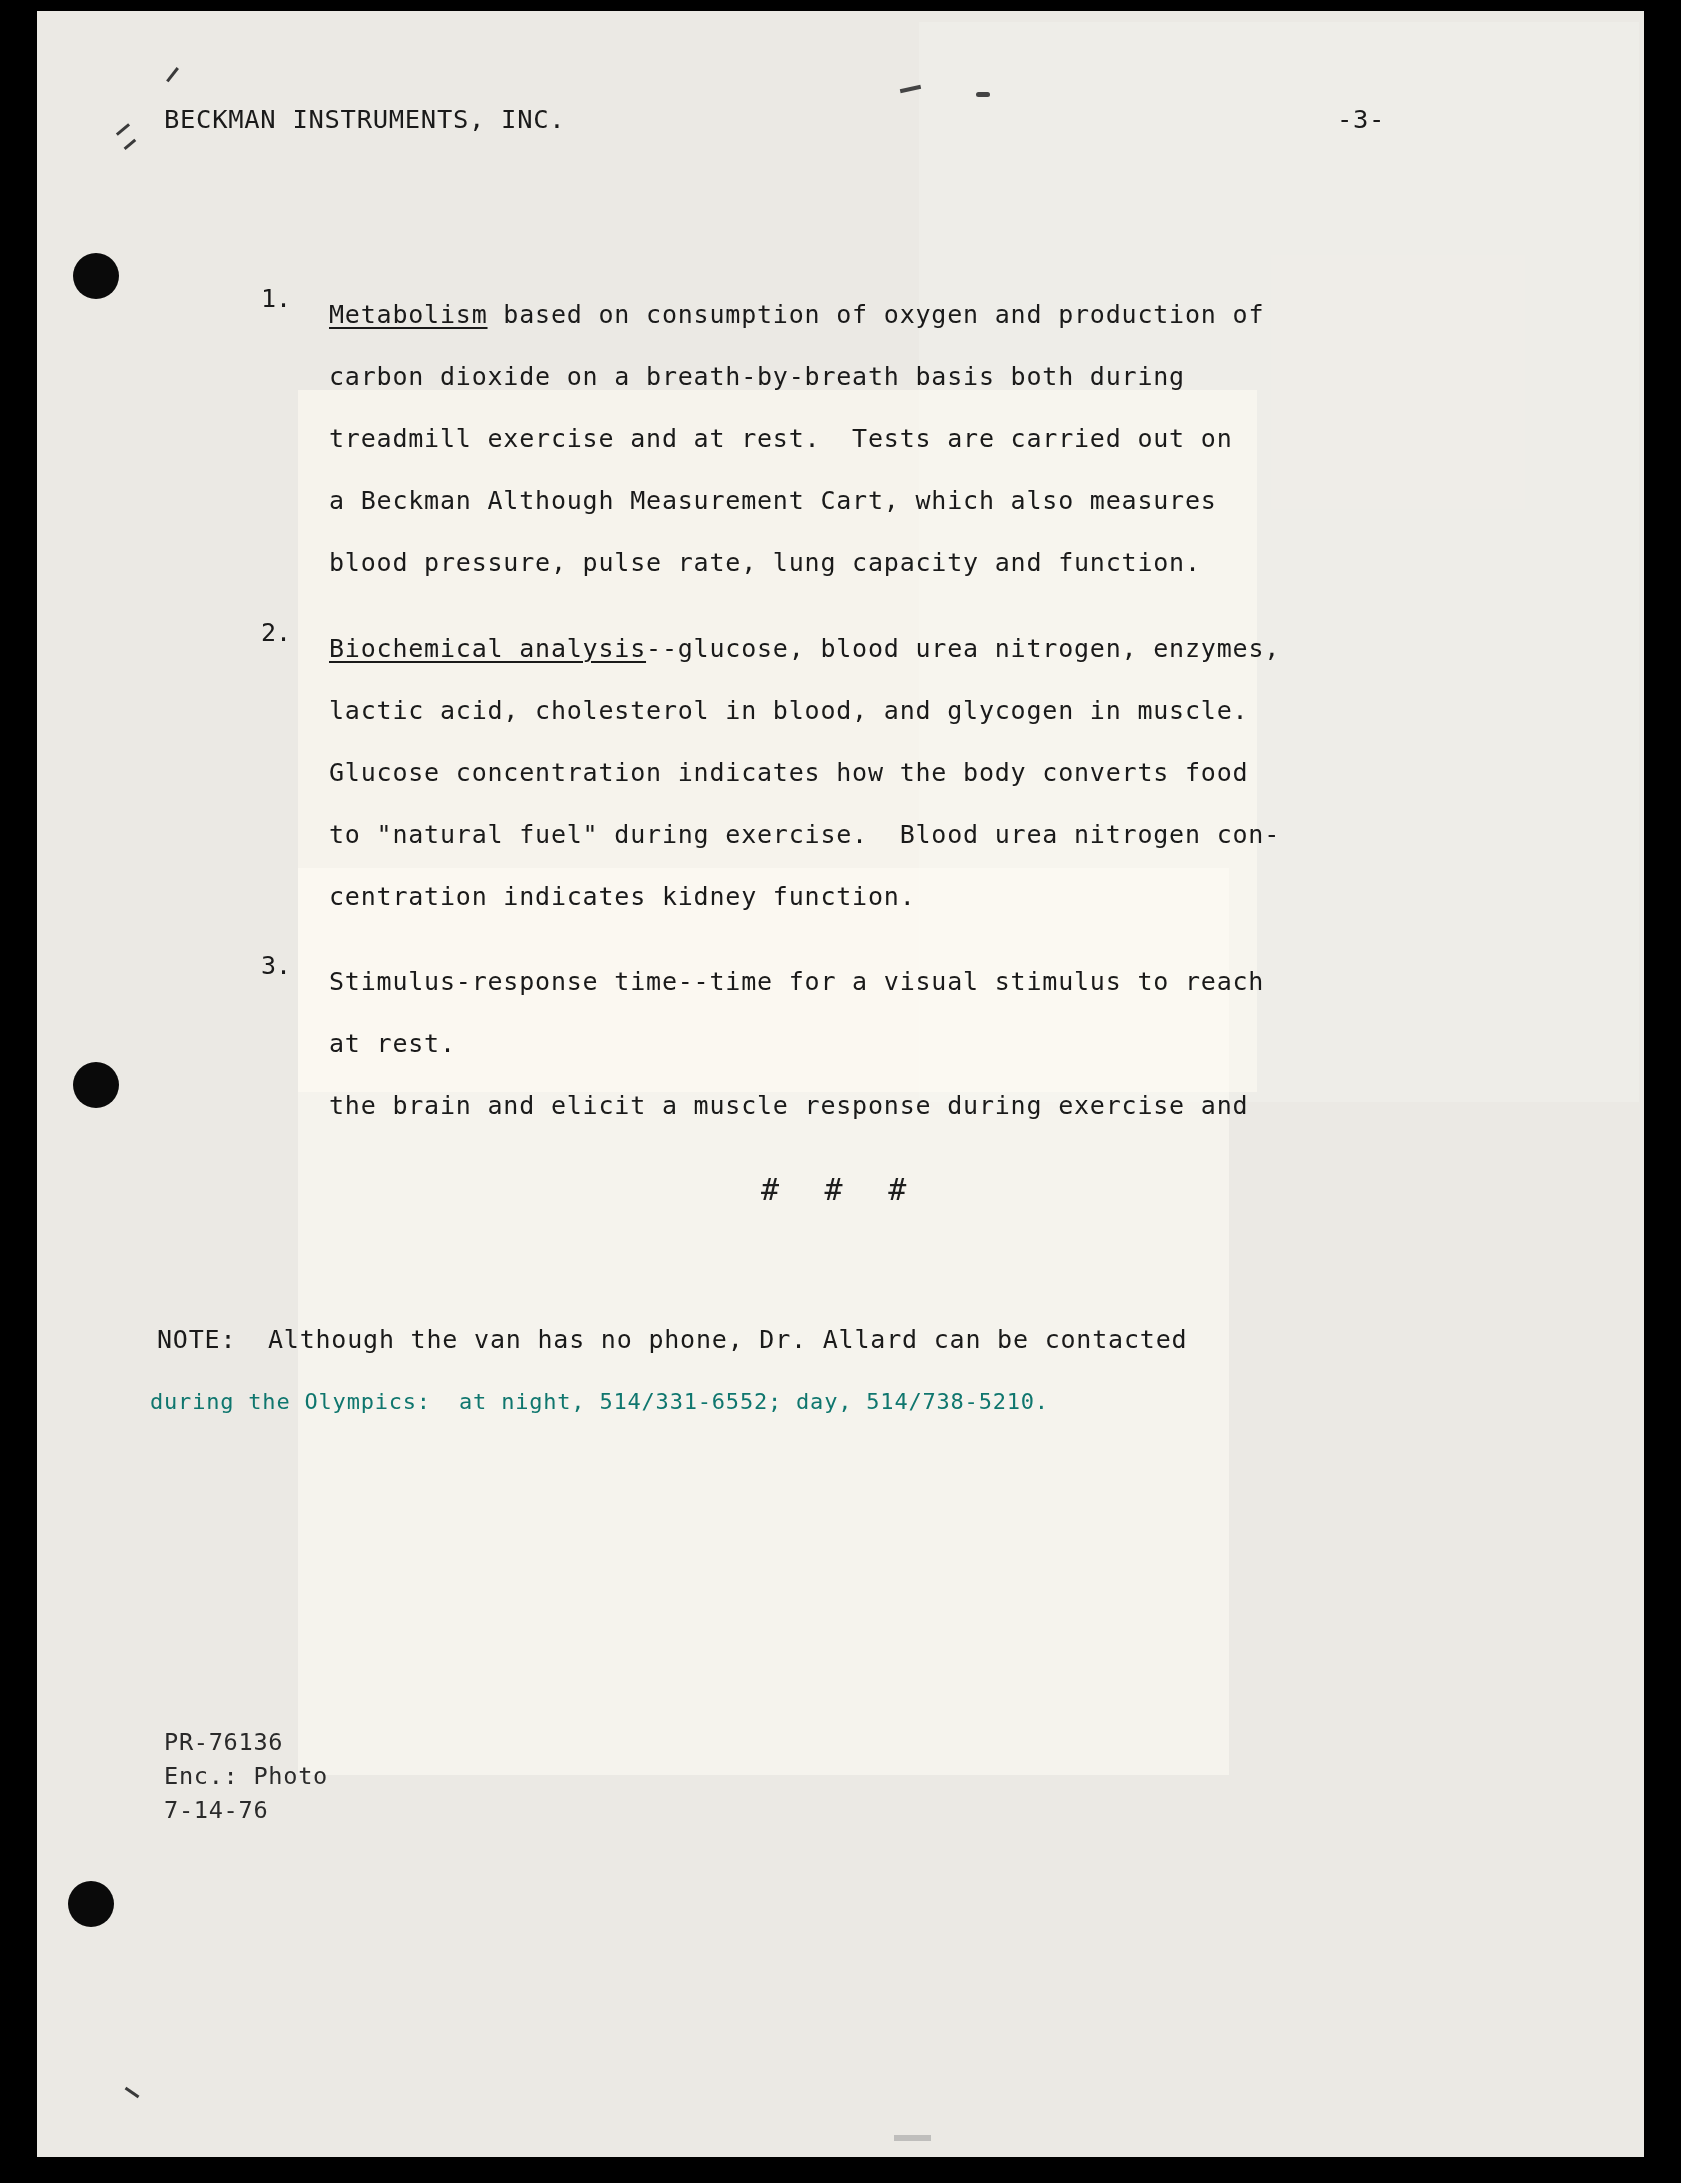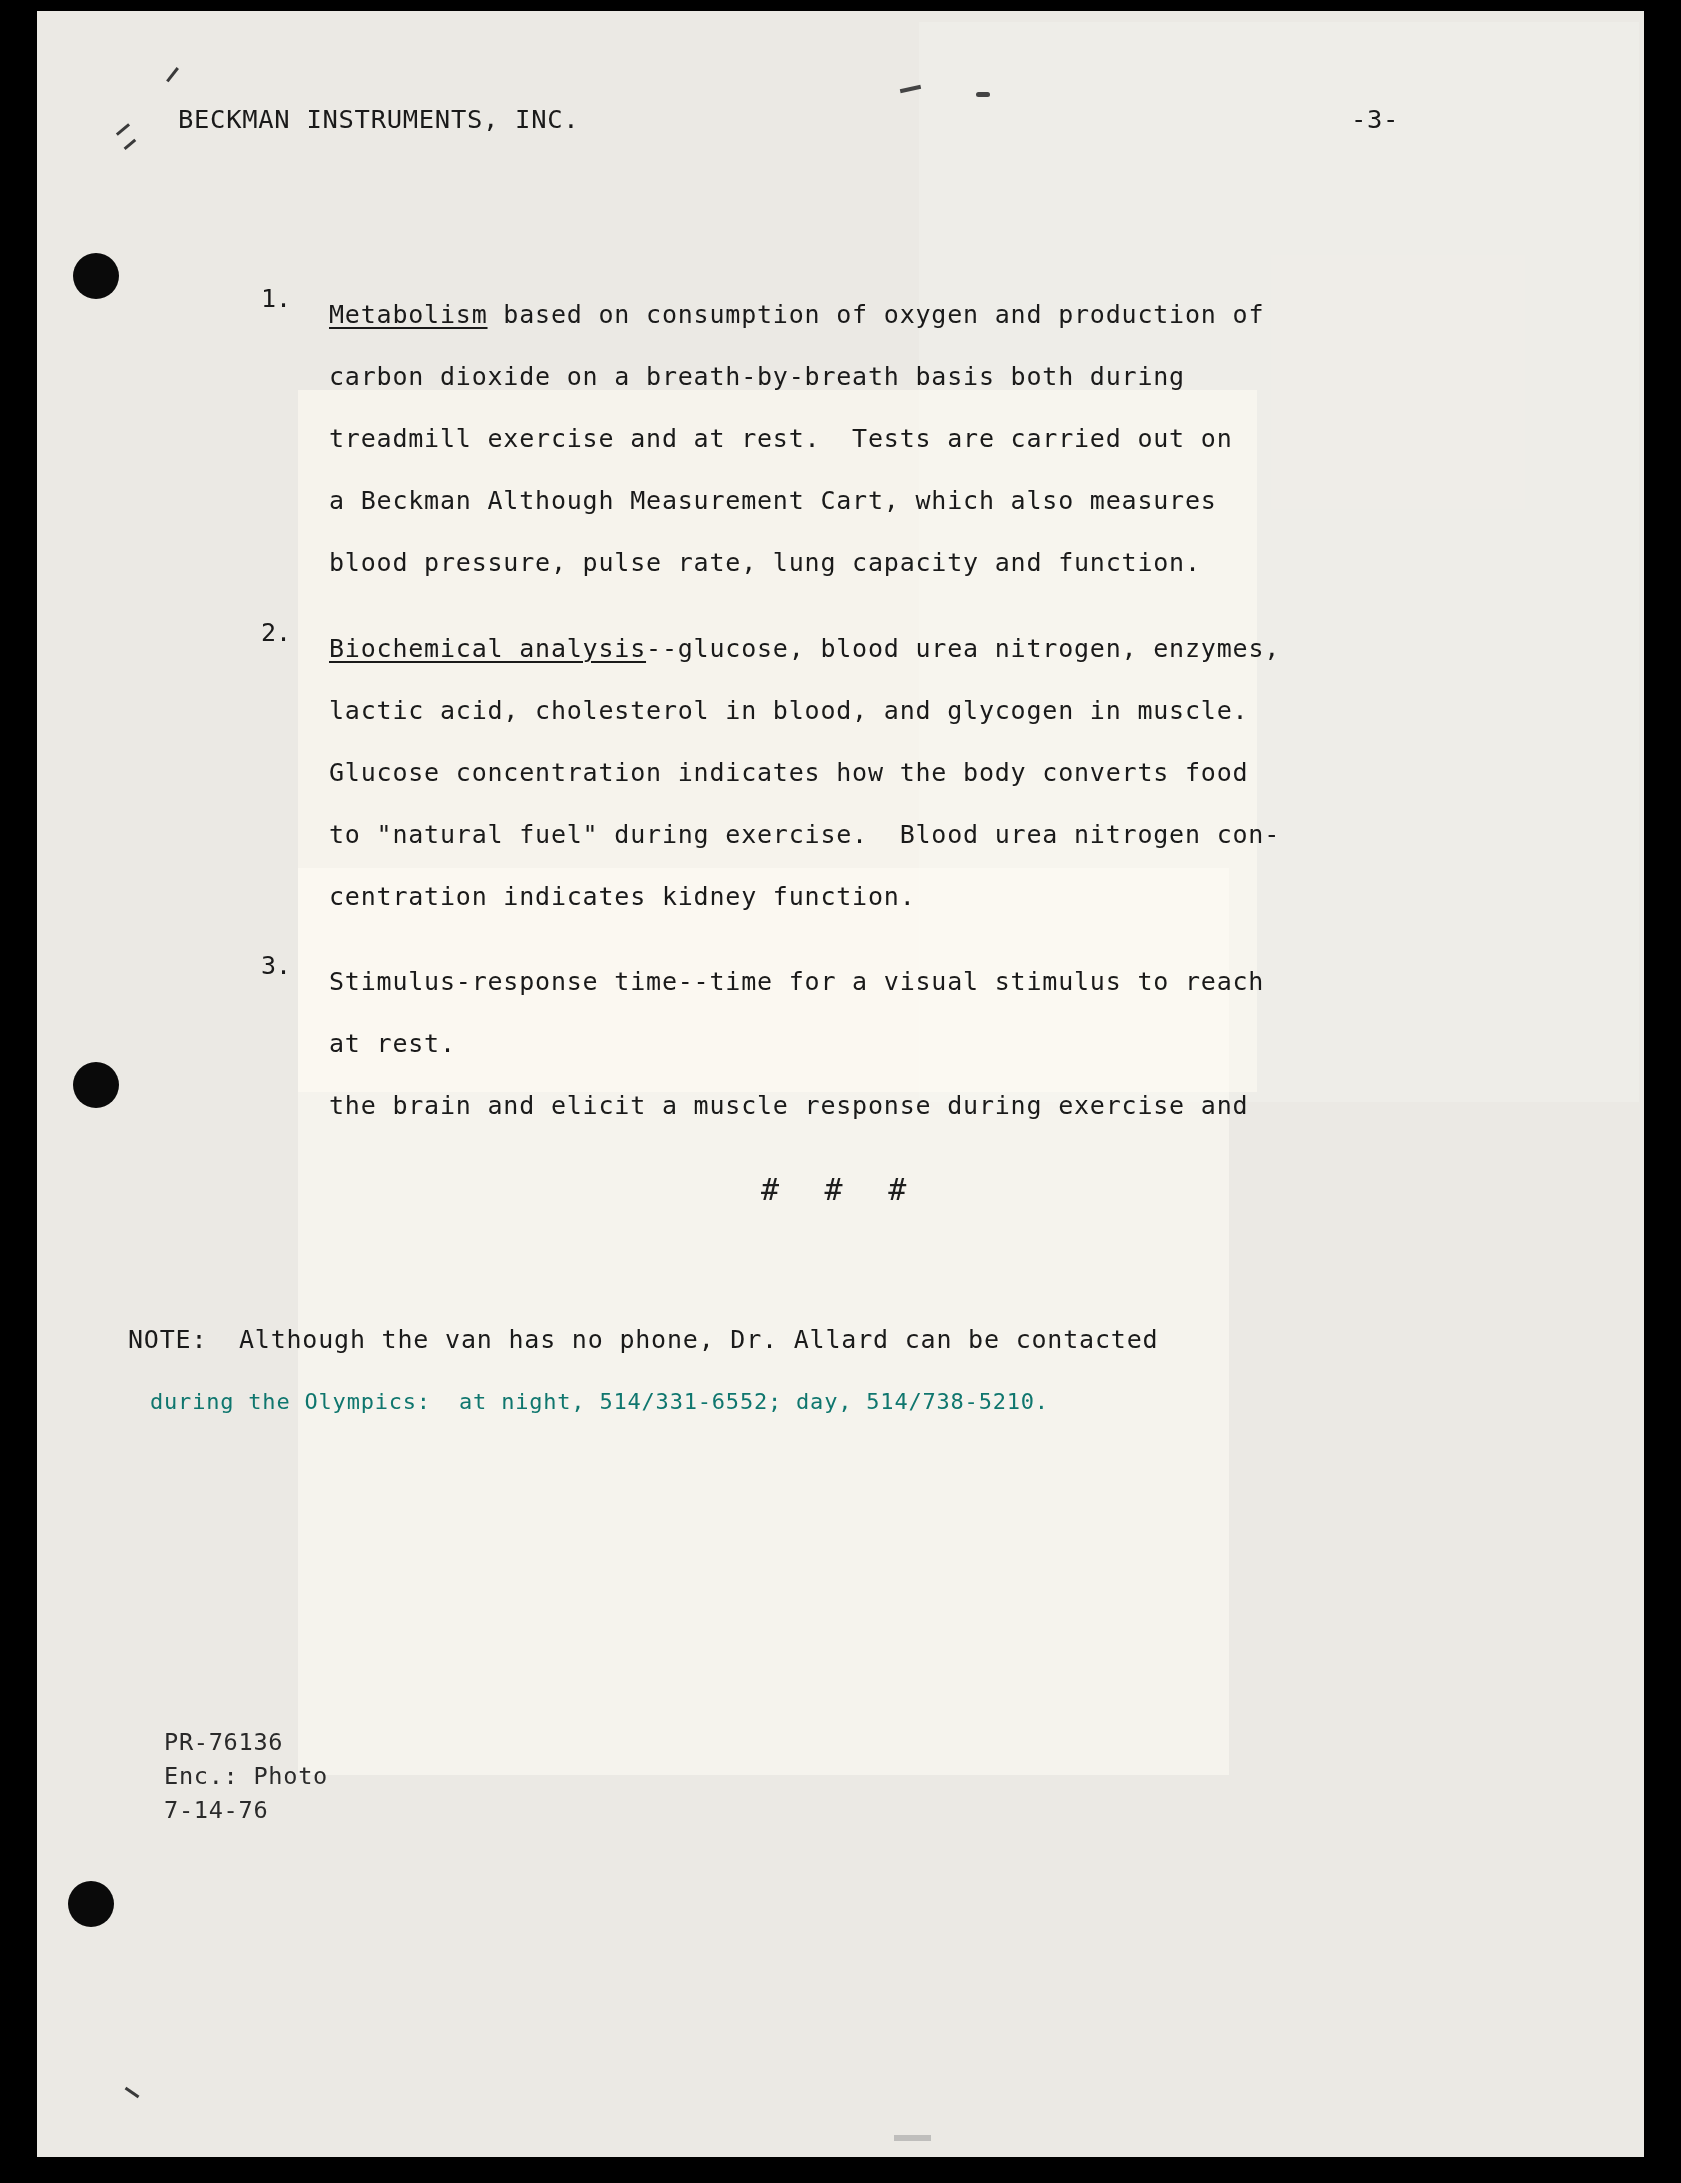--- a/index.html
+++ b/index.html
@@ -83,21 +83,21 @@
   .mark-1 { left: 127px; top: 62px; width: 17.4px; height: 3.1px; transform: rotate(-52deg); }
   .mark-2 { left: 78px; top: 117px; width: 16px; height: 3.1px; transform: rotate(-40deg); }
   .mark-3 { left: 86px; top: 132px; width: 13.7px; height: 3.1px; transform: rotate(-40deg); }
   .mark-4 { left: 863px; top: 76px; width: 21px; height: 4.3px; transform: rotate(-12deg); background:#444; }
   .mark-5 { left: 939px; top: 81px; width: 13.7px; height: 5px; background:#444; border-radius: 2.5px; }
   .mark-6 { left: 87px; top: 2080px; width: 16px; height: 3.1px; transform: rotate(35deg); }
 
   
   .header-row {
     position: absolute;
-    left: 16px;
+    left: 2px;
     top: 93px;
     width: 1416px;
     height: 37px;
   }
   .company-name {
     position: absolute;
     left: 125px;
     top: 0;
     font-size: 25.5px;
     letter-spacing: 0.7px;
@@ -160,21 +160,21 @@
     color: #1d1d1d;
   }
 
   .note-block {
     position: absolute;
     left: 0;
     top: 1298px;
     width: 1607px;
   }
   .note-line-1 {
-    margin-left: 91px;
+    margin-left: 120px;
     font-size: 25px;
     line-height: 62px;
     letter-spacing: 0.8px;
     color: #1a1a1a;
     white-space: pre;
   }
   .note-line-2 {
     margin-left: 113px;
     font-size: 22px;
     line-height: 62px;

